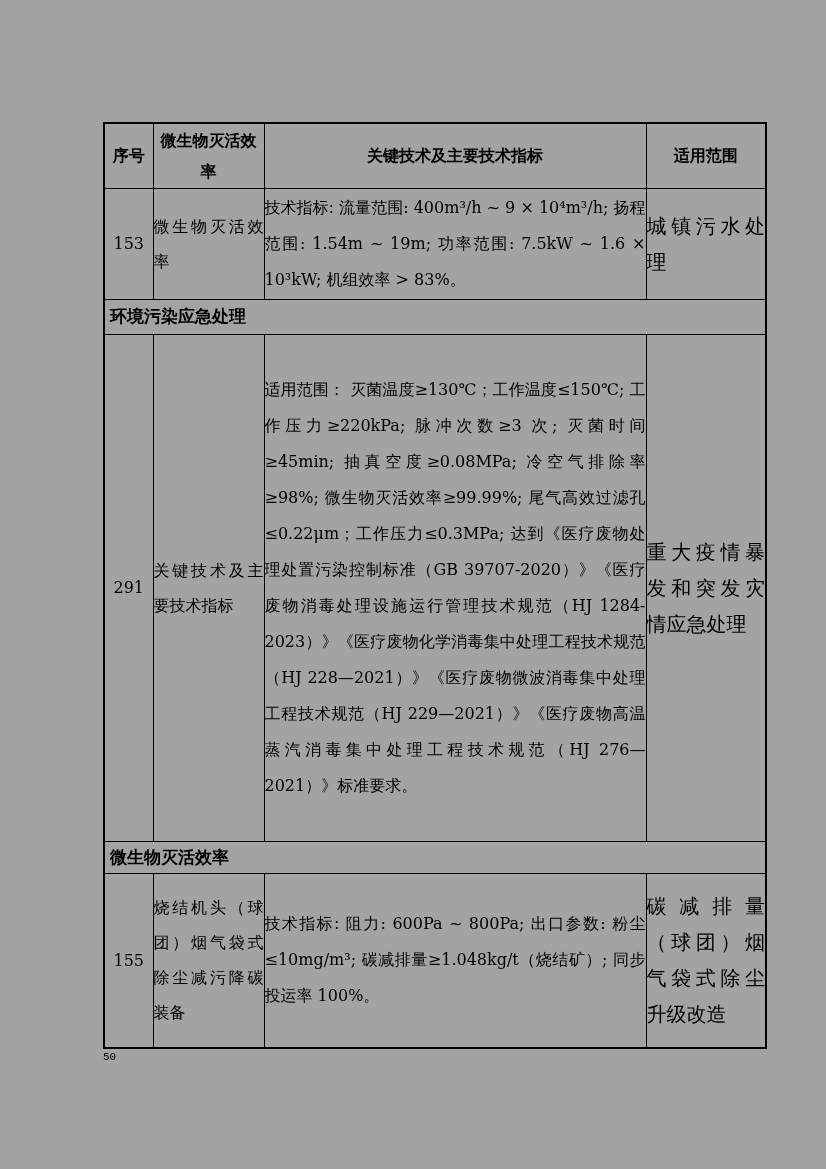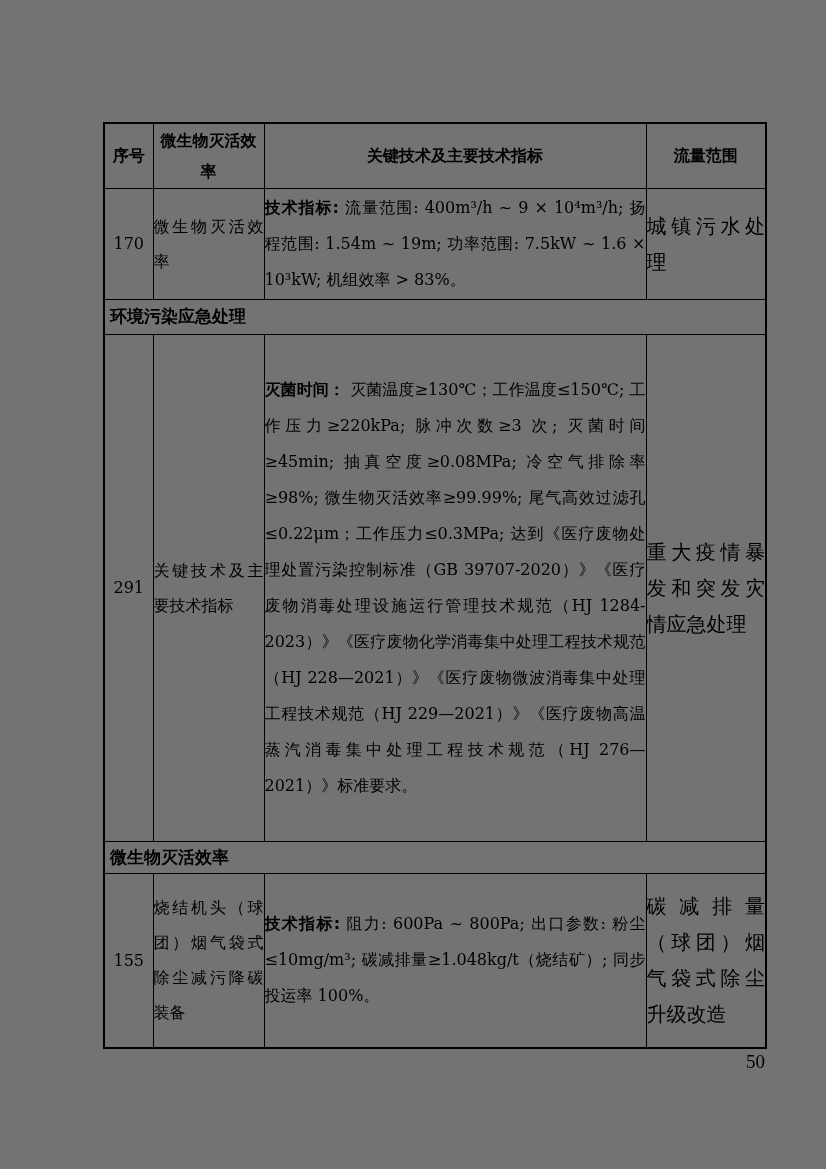--- a/index.html
+++ b/index.html
@@ -4,21 +4,21 @@
 <style>
   html, body {
     margin: 0;
     padding: 0;
     background: #ffffff;
   }
   .page {
     position: relative;
     width: 826px;
     height: 1169px;
-    background: #737373;
+    background: #a3a3a3;
     overflow: hidden;
     color: #000;
     font-family: "DejaVu Serif", serif;
   }
   table.spec-table {
     position: absolute;
     left: 103px;
     top: 122px;
     width: 662px;
     border-collapse: collapse;
@@ -65,68 +65,68 @@
   tr.section td {
     font-family: "DejaVu Sans", sans-serif;
     font-weight: bold;
     font-size: 17px;
     text-align: left;
     padding: 0 0 0 5px;
     line-height: 31px;
   }
   .lbl {
     font-family: "DejaVu Sans", sans-serif;
-    font-weight: bold;
+    font-weight: normal;
   }
   .pageno {
     position: absolute;
     left: 103px;
     top: 1051px;
     width: 662px;
-    text-align: right;
-    font-size: 19px;
-    font-family: Liberation Serif, serif;
+    text-align: left;
+    font-size: 11px;
+    font-family: Liberation Mono, monospace;
   }
 </style>
 </head>
 <body>
 
 <div class="page">
 
   <table class="spec-table">
     <colgroup>
       <col style="width:49px">
       <col style="width:111px">
       <col style="width:382px">
       <col style="width:120px">
     </colgroup>
 
     <tbody>
         <tr style="height:65px">
       <th class="hdr">序号</th>
       <th class="hdr">微生物灭活效率</th>
       <th class="hdr">关键技术及主要技术指标</th>
-      <th class="hdr">流量范围</th>
+      <th class="hdr">适用范围</th>
     </tr>
 
     <tr style="height:111px">
-      <td class="seq">170</td>
+      <td class="seq">153</td>
       <td class="name">微生物灭活效率</td>
       <td class="tech"><span class="lbl">技术指标:</span> <span>流量范围: 400m³/h ~ 9 × 10⁴m³/h; 扬程范围: 1.54m ~ 19m; 功率范围: 7.5kW ~ 1.6 × 10³kW; 机组效率 &gt; 83%。</span></td>
       <td class="scope">城镇污水处理</td>
     </tr>
 
     <tr class="section" style="height:35px">
       <td colspan="4">环境污染应急处理</td>
     </tr>
 
     <tr style="height:507px">
       <td class="seq">291</td>
       <td class="name">关键技术及主要技术指标</td>
-      <td class="tech"><span class="lbl">灭菌时间：</span> <span>灭菌温度≥130℃；工作温度≤150℃; 工作压力≥220kPa; 脉冲次数≥3 次; 灭菌时间≥45min; 抽真空度≥0.08MPa; 冷空气排除率≥98%; 微生物灭活效率≥99.99%; 尾气高效过滤孔≤0.22μm；工作压力≤0.3MPa; 达到《医疗废物处理处置污染控制标准（GB 39707-2020）》《医疗废物消毒处理设施运行管理技术规范（HJ 1284-2023）》《医疗废物化学消毒集中处理工程技术规范（HJ 228—2021）》《医疗废物微波消毒集中处理工程技术规范（HJ 229—2021）》《医疗废物高温蒸汽消毒集中处理工程技术规范（HJ 276—2021）》标准要求。</span></td>
+      <td class="tech"><span class="lbl">适用范围：</span> <span>灭菌温度≥130℃；工作温度≤150℃; 工作压力≥220kPa; 脉冲次数≥3 次; 灭菌时间≥45min; 抽真空度≥0.08MPa; 冷空气排除率≥98%; 微生物灭活效率≥99.99%; 尾气高效过滤孔≤0.22μm；工作压力≤0.3MPa; 达到《医疗废物处理处置污染控制标准（GB 39707-2020）》《医疗废物消毒处理设施运行管理技术规范（HJ 1284-2023）》《医疗废物化学消毒集中处理工程技术规范（HJ 228—2021）》《医疗废物微波消毒集中处理工程技术规范（HJ 229—2021）》《医疗废物高温蒸汽消毒集中处理工程技术规范（HJ 276—2021）》标准要求。</span></td>
       <td class="scope">重大疫情暴发和突发灾情应急处理</td>
     </tr>
 
     <tr class="section" style="height:31px">
       <td colspan="4">微生物灭活效率</td>
     </tr>
 
     <tr style="height:175px">
       <td class="seq">155</td>
       <td class="name">烧结机头（球团）烟气袋式除尘减污降碳装备</td>

